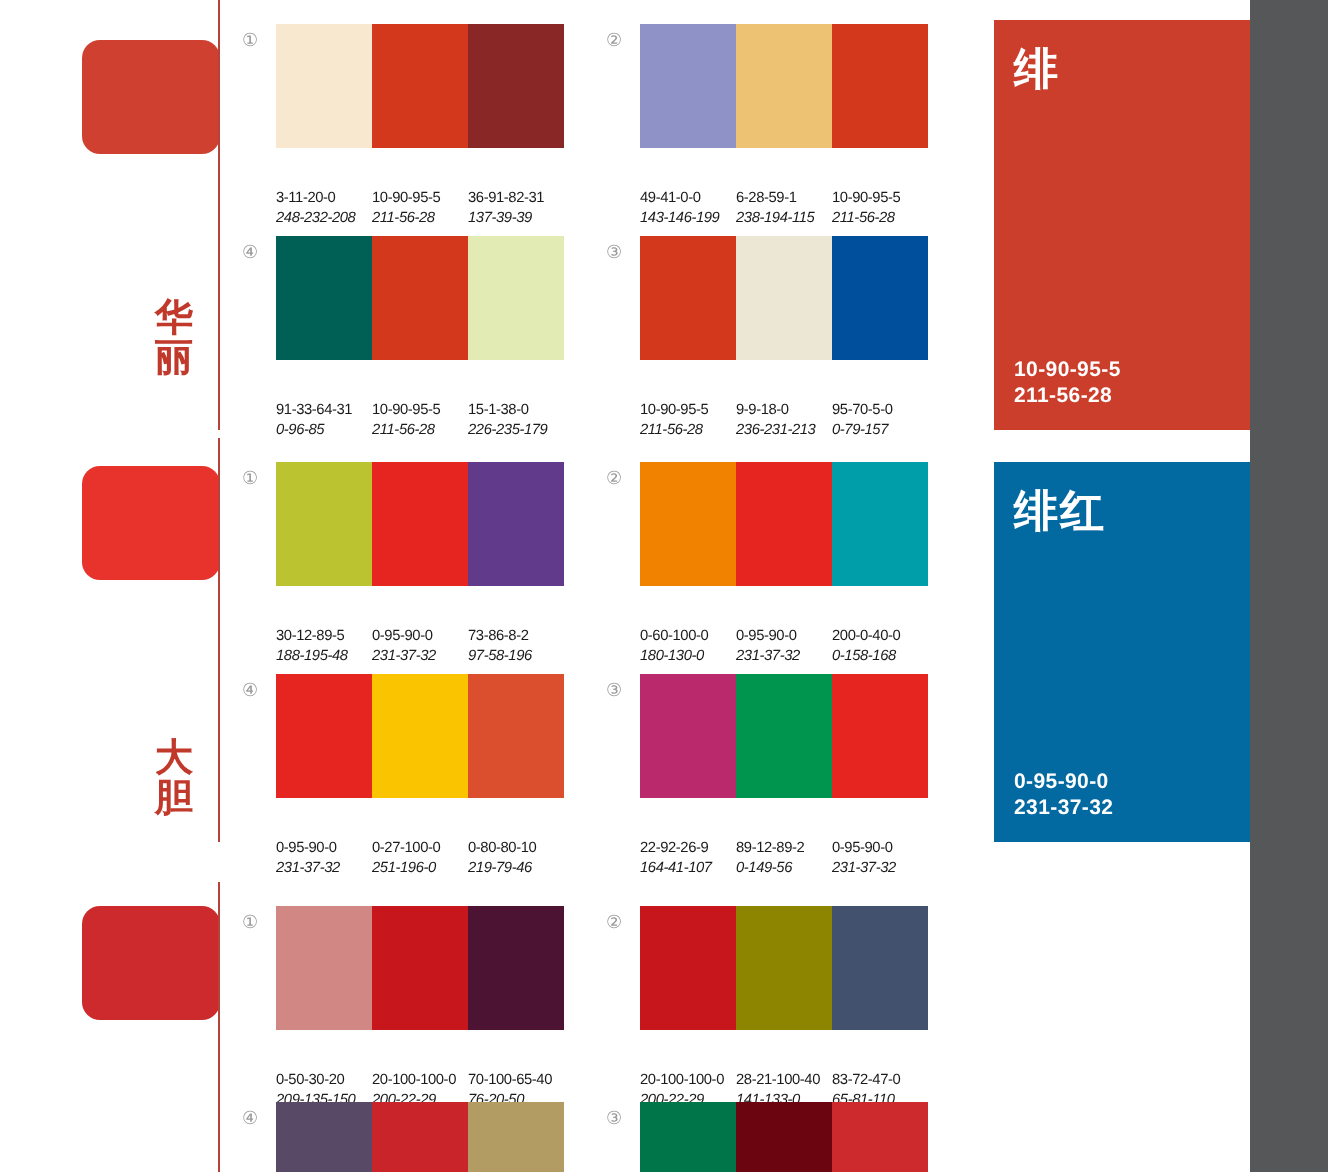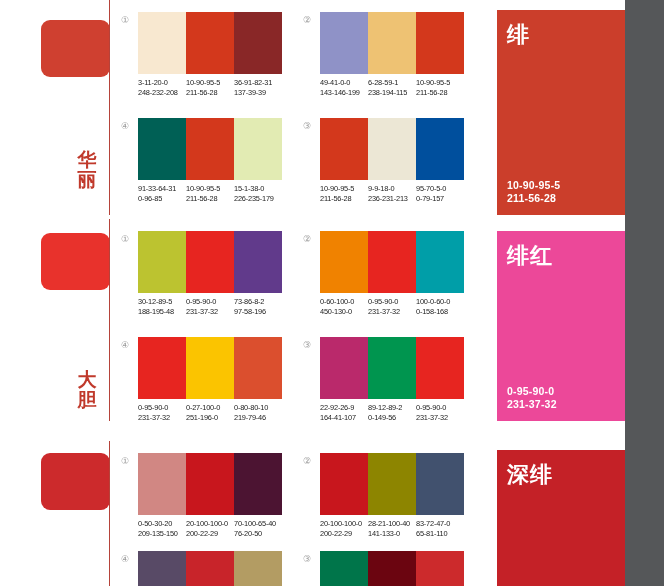--- a/index.html
+++ b/index.html
@@ -36,24 +36,24 @@
 
   
   .grid{position:absolute;left:112px;top:0;right:0;height:100%;}
   .pal{position:absolute;}
   .pal .num{
     position:absolute;left:0;top:2px;width:14px;height:14px;
     font-size:9px;line-height:13px;text-align:center;color:#9a9a9a;
   }
   .bars{position:absolute;left:20px;top:0;display:flex;}
   .bar{width:48px;height:62px;}
-  .codes{position:absolute;left:20px;top:66px;display:flex;}
+  .codes{position:absolute;left:20px;top:82px;display:flex;}
   .code{width:48px;font-size:7.4px;line-height:10px;color:#1b1b1b;
         letter-spacing:-0.2px;white-space:nowrap;}
-  .code .ln2{display:block;}
+  .code .ln2{display:block;font-style:italic;}
 
   
   .feature{position:absolute;left:497px;width:128px;}
   .f1{top:10px;height:205px;}
   .f2{top:231px;height:190px;}
   .f3{top:450px;height:136px;}
   .feature .fname{
     position:absolute;left:10px;top:10px;
     font-size:22px;font-weight:700;color:#ffffff;letter-spacing:1px;
   }
@@ -160,23 +160,23 @@
             </div>
           </div>
           <div class="pal" style="left: 188px; top: 12px;">
             <div class="num">②</div>
             <div class="bars">
               <div class="bar" style="background: rgb(240, 130, 0);"></div>
               <div class="bar" style="background: rgb(231, 37, 32);"></div>
               <div class="bar" style="background: rgb(0, 158, 168);"></div>
             </div>
             <div class="codes">
-              <div class="code"><span>0-60-100-0</span><span class="ln2">450-130-0</span></div>
-              <div class="code"><span>0-95-90-0</span><span class="ln2">231-37-32</span></div>
-              <div class="code"><span>100-0-60-0</span><span class="ln2">0-158-168</span></div>
+              <div class="code"><span>0-60-100-0</span><span class="ln2">180-130-0</span></div>
+              <div class="code"><span>0-95-90-0</span><span class="ln2">231-37-32</span></div>
+              <div class="code"><span>200-0-40-0</span><span class="ln2">0-158-168</span></div>
             </div>
           </div>
           <div class="pal" style="left: 6px; top: 118px;">
             <div class="num">④</div>
             <div class="bars">
               <div class="bar" style="background: rgb(231, 37, 32);"></div>
               <div class="bar" style="background: rgb(251, 196, 0);"></div>
               <div class="bar" style="background: rgb(219, 79, 46);"></div>
             </div>
             <div class="codes">
@@ -262,23 +262,20 @@
       </div>
     </div>
 
 <div class="feature f1" style="background: rgb(203, 62, 43);">
       <div class="fname">绯</div>
       <div class="fcodes">
         <span>10-90-95-5</span>
         <span>211-56-28</span>
       </div>
     </div>
-    <div class="feature f2" style="background: #ec4899;">
+    <div class="feature f2" style="background: #0369a1;">
       <div class="fname">绯红</div>
       <div class="fcodes">
         <span>0-95-90-0</span>
         <span>231-37-32</span>
       </div>
     </div>
-    <div class="feature f3" style="background: rgb(196, 33, 39);">
-      <div class="fname">深绯</div>
-    </div>
   </div>
 
 </body></html>

